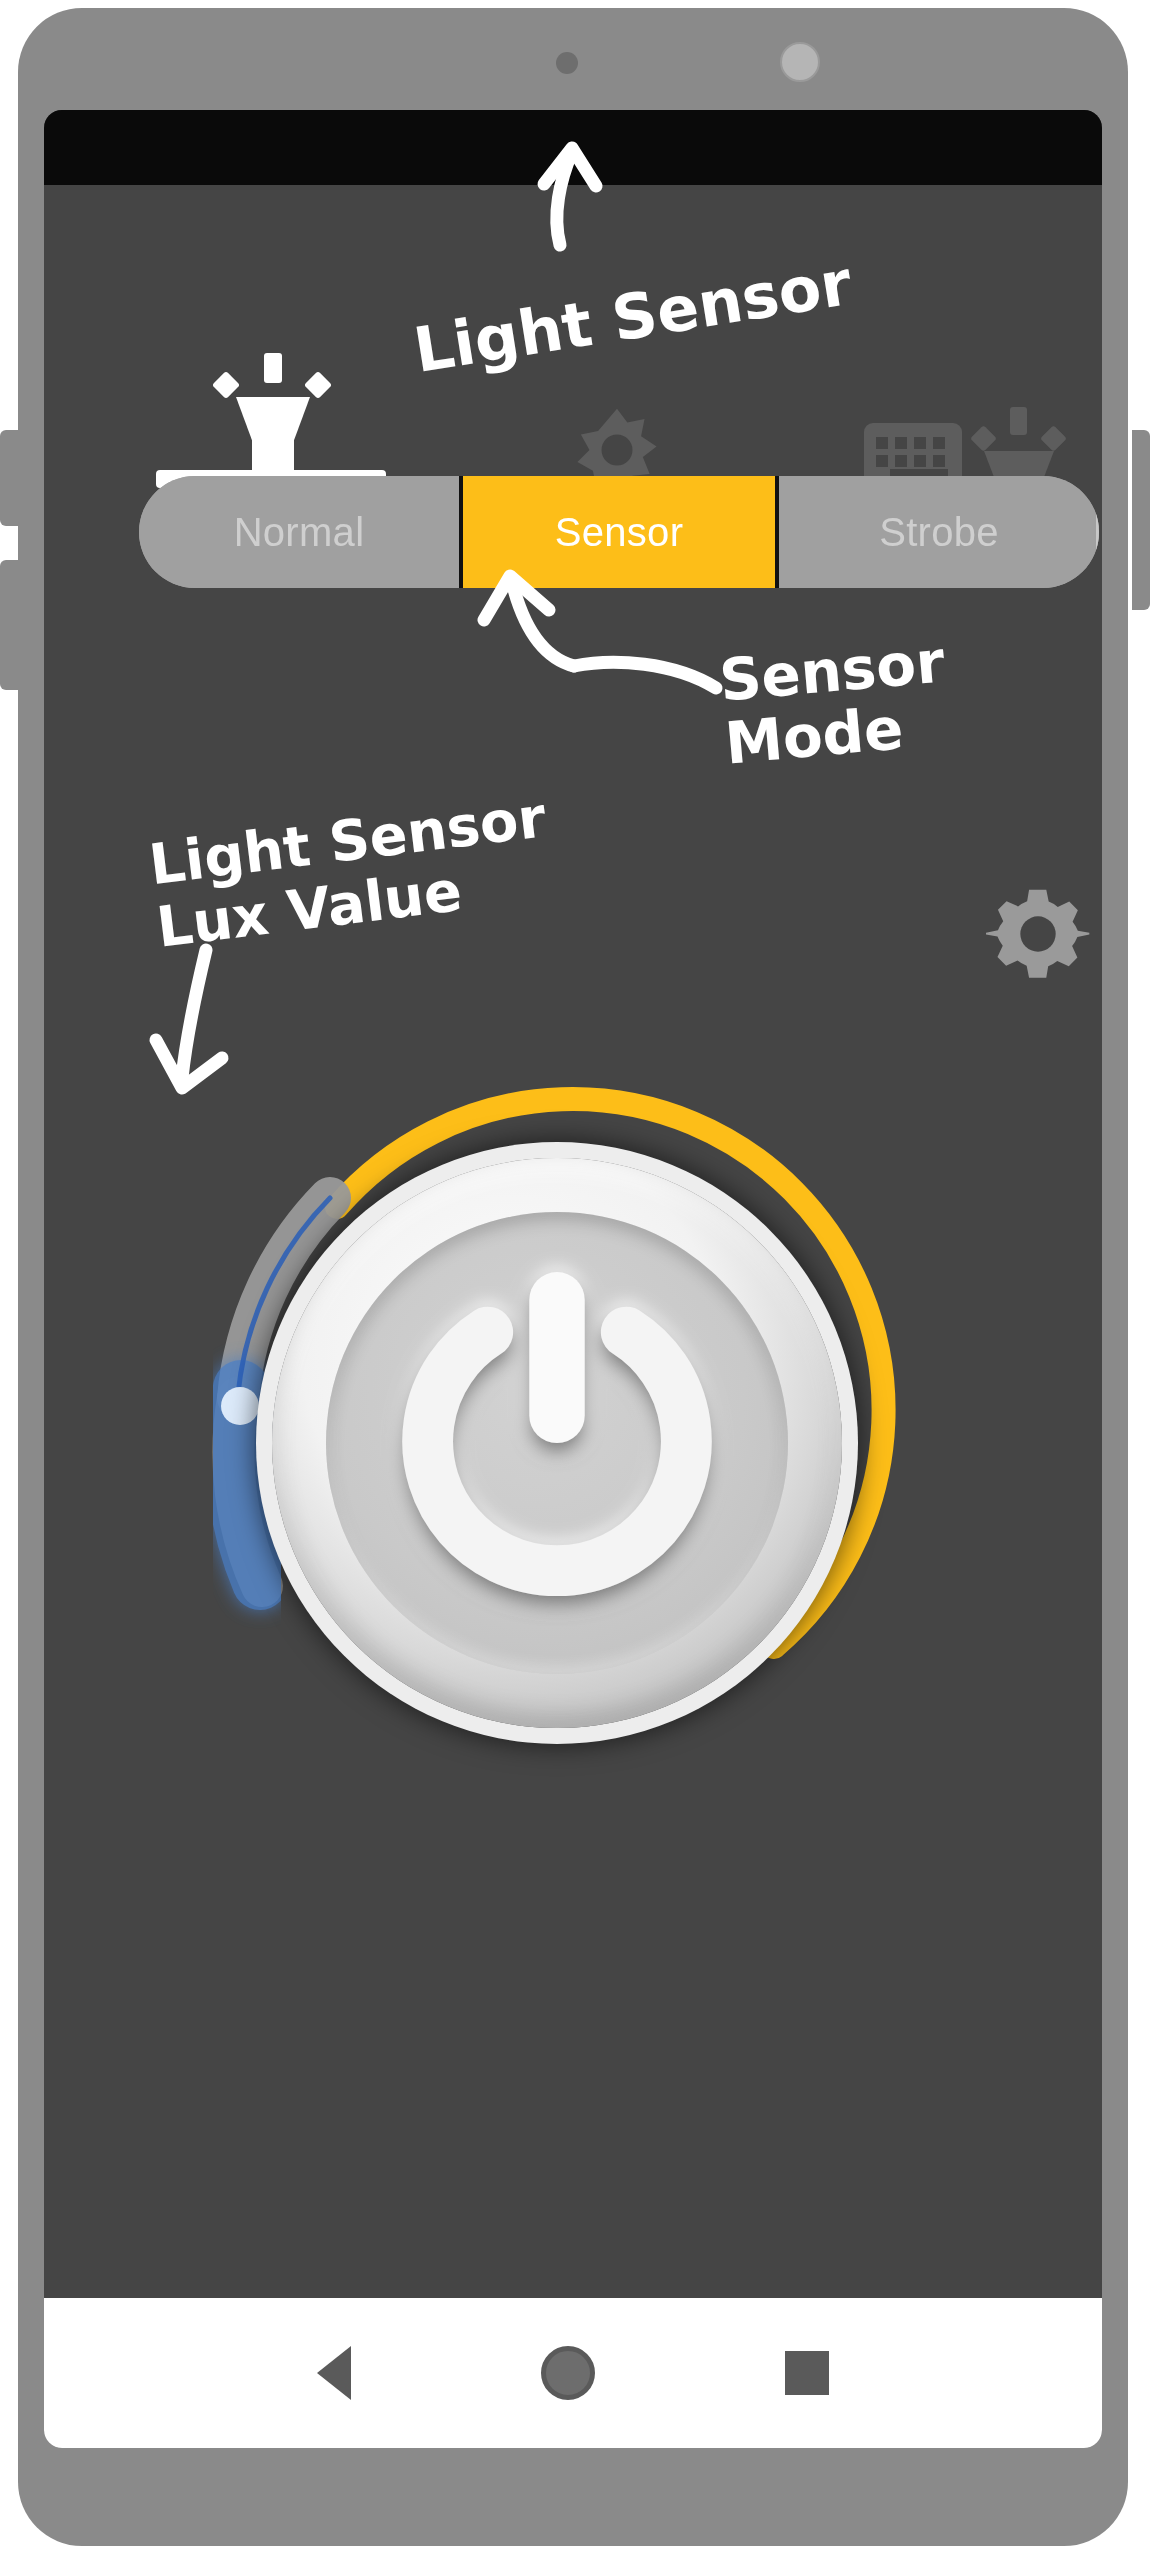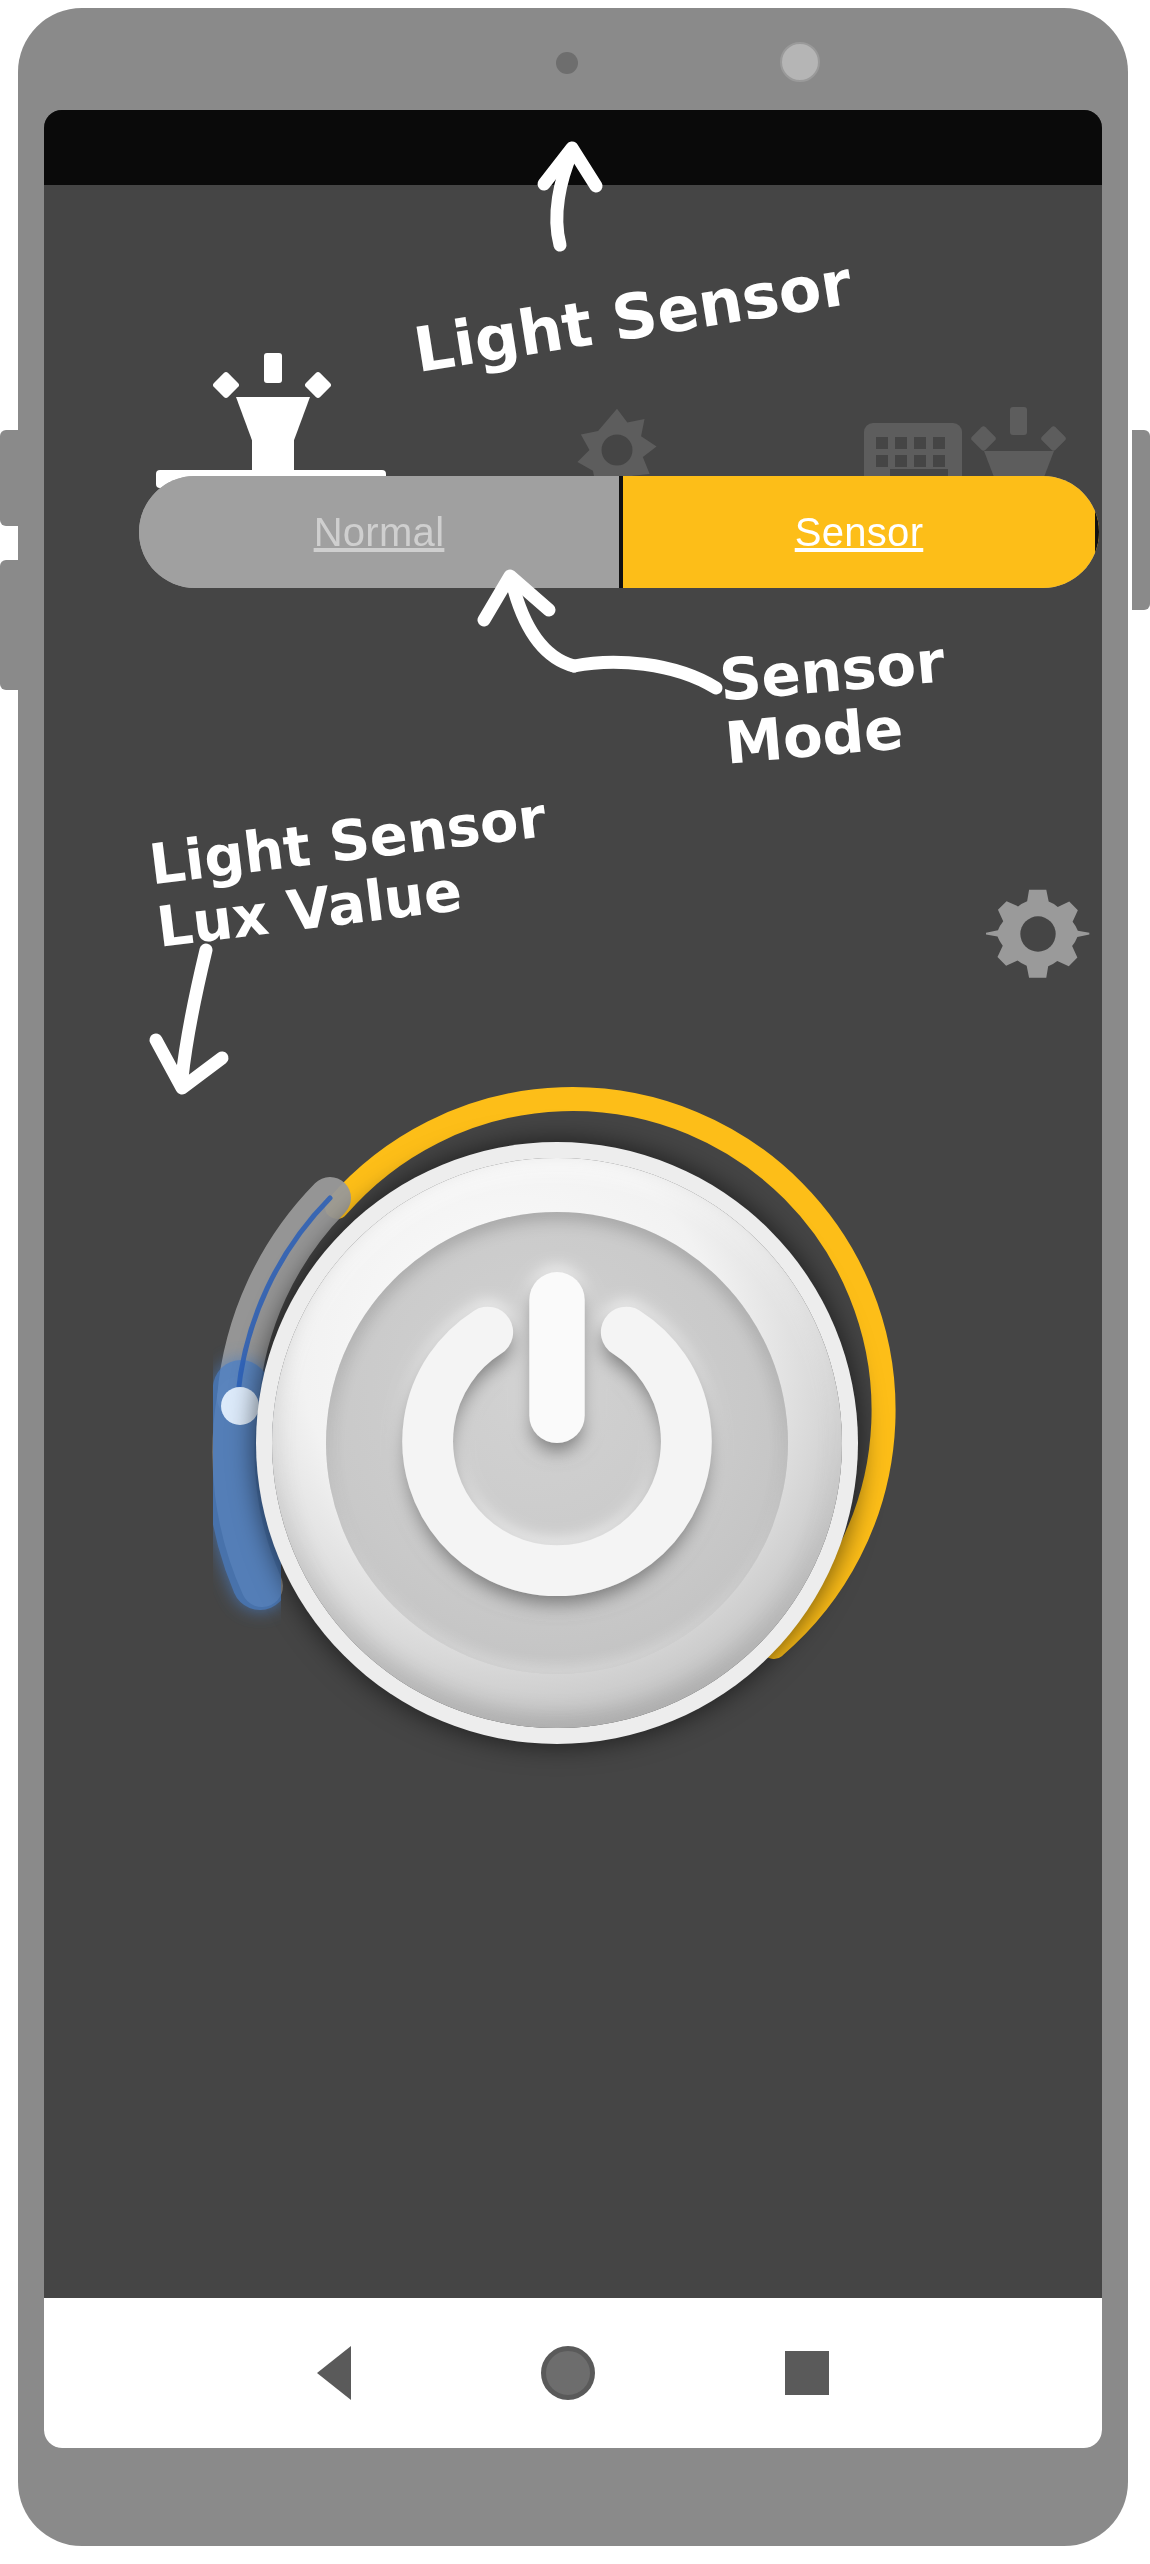--- a/index.html
+++ b/index.html
@@ -109,21 +109,20 @@
     overflow: hidden;
     display: flex;
   }
   .tab {
     flex: 1 1 0;
     display: flex; align-items: center; justify-content: center;
     font-size: 40px; color: #cfcfcf;
     letter-spacing: 0.3px;
     background: #a0a0a0;
     position: relative;
-    text-decoration: underline;
   }
   .tab.active { background: #FDBE18; color: #ffffff; }
   .tab.active::before, .tab.active::after {
     content: ""; position: absolute; top: 0; width: 4px; height: 100%;
     background: #111111;
   }
   .tab.active::before { left: 0; }
   .tab.active::after { right: 0; }
   .tab-sep {
     position: absolute; right: 0; top: 26px;
@@ -254,20 +253,24 @@
         <div class="ray" style="left:26px; top:82px; width:38px; height:36px;"></div>
       </div>
     </div>
 
     <div class="modebar">
       <div class="tab">
         <span>Normal</span>
       </div>
       <div class="tab active">
         <span>Sensor</span>
+      </div>
+      <div class="tab">
+        <span>Strobe</span>
+        <span class="tab-sep"></span>
       </div>
     </div>
 
     <div class="gear">
       <svg viewBox="0 0 100 100" width="104" height="104">
         <path d="M41 4 h18 l2.5 12.5 a35 35 0 0 1 9.5 5.5 l12-5.5 9 9 -5.5 12 a35 35 0 0 1 5.5 9.5 L104 49 v2 l-12.5 2.5
                  a35 35 0 0 1 -5.5 9.5 l5.5 12 -9 9 -12-5.5 a35 35 0 0 1 -9.5 5.5 L59 96 h-18 l-2.5-12.5
                  a35 35 0 0 1 -9.5-5.5 l-12 5.5 -9-9 5.5-12 a35 35 0 0 1 -5.5-9.5 L-4 51 v-2 l12.5-2.5
                  a35 35 0 0 1 5.5-9.5 l-5.5-12 9-9 12 5.5 a35 35 0 0 1 9.5-5.5 Z" fill="#9a9a9a" transform="scale(0.92) translate(4,4)"></path>
         <circle cx="50" cy="50" r="17" fill="#454545"></circle>

